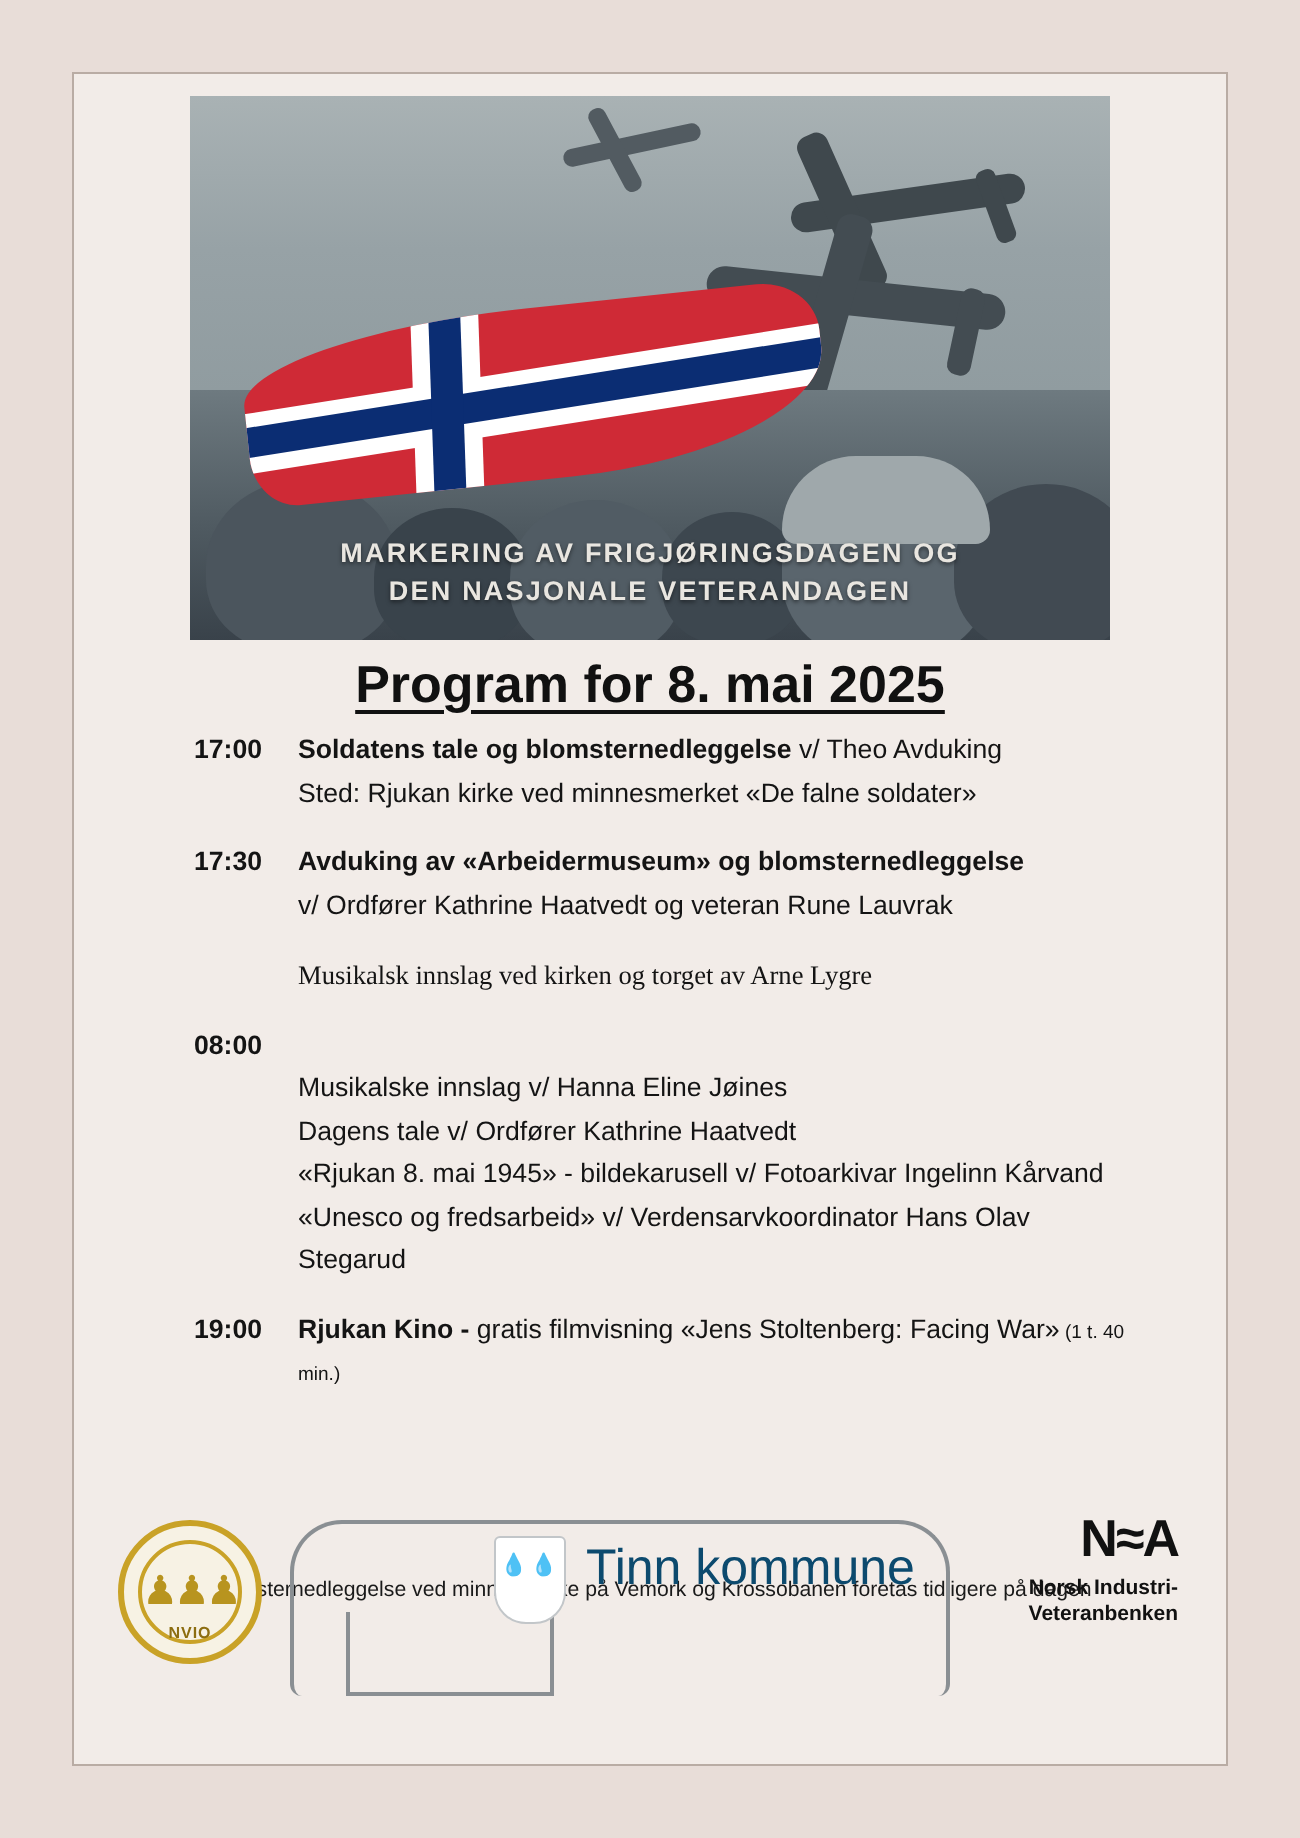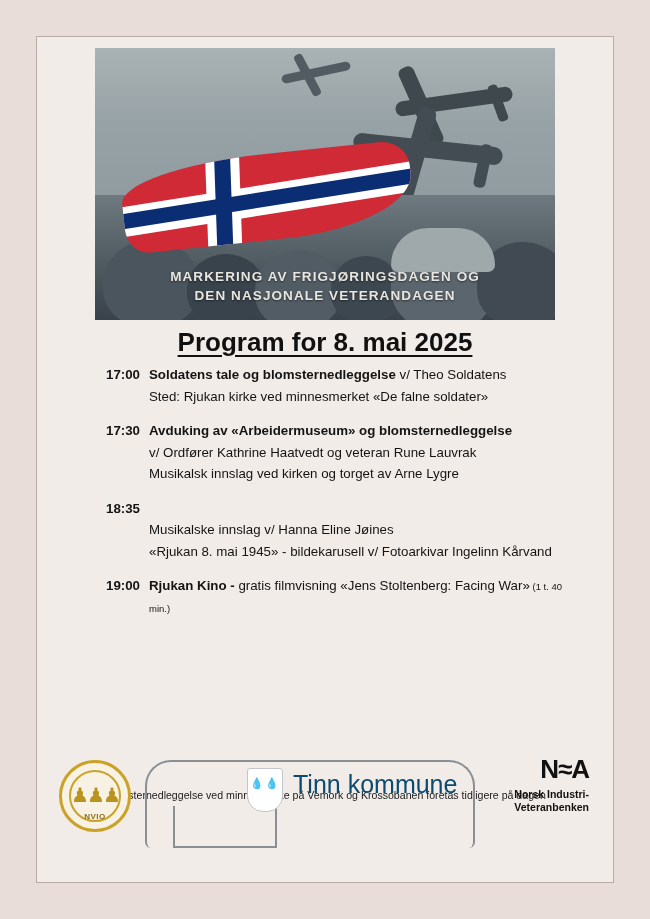--- a/index.html
+++ b/index.html
@@ -139,21 +139,20 @@
     align-items: baseline;
     font-size: 13.3px;
     color: #141414;
     line-height: 1.62;
   }
   .time {
     width: 52px;
     flex: 0 0 52px;
     font-weight: bold;
     font-size: 13.3px;
-    text-align: center;
   }
   .row .txt { flex: 1; }
   .b { font-weight: bold; text-align: right; }
   .indent { padding-left: 52px; font-size: 13.3px; color: #141414; line-height: 1.62; }
   .small-note { font-size: 9.5px; }
 
   .footnote {
     position: absolute;
     left: 0; right: 0;
     top: 752px;
@@ -319,40 +318,42 @@
     </div>
   </div>
 
   <div class="title">Program for 8. mai 2025</div>
 
   <div class="program">
 
     <div class="block">
       <div class="row">
         <div class="time">17:00</div>
-        <div class="txt"><span class="b">Soldatens tale og blomsternedleggelse</span><span> v/ Theo Soldatens</span></div>
+        <div class="txt"><span class="b">Soldatens tale og blomsternedleggelse</span><span> v/ Theo Avduking</span></div>
       </div>
       <div class="indent">Sted: Rjukan kirke ved minnesmerket «De falne soldater»</div>
     </div>
 
     <div class="block">
       <div class="row">
         <div class="time">17:30</div>
         <div class="txt"><span class="b">Avduking av «Arbeidermuseum» og blomsternedleggelse</span><span></span></div>
       </div>
       <div class="indent">v/ Ordfører Kathrine Haatvedt og veteran Rune Lauvrak</div>
-      <div class="indent" style="">Musikalsk innslag ved kirken og torget av Arne Lygre</div>
+      <div class="indent" style="margin-top:14px;font-family:Liberation Serif, serif;">Musikalsk innslag ved kirken og torget av Arne Lygre</div>
     </div>
 
     <div class="block">
       <div class="row">
-        <div class="time">18:35</div>
+        <div class="time">08:00</div>
       </div>
       <div class="indent">Musikalske innslag v/ Hanna Eline Jøines</div>
+      <div class="indent">Dagens tale v/ Ordfører Kathrine Haatvedt</div>
       <div class="indent">«Rjukan 8. mai 1945» - bildekarusell v/ Fotoarkivar Ingelinn Kårvand</div>
+      <div class="indent">«Unesco og fredsarbeid» v/ Verdensarvkoordinator Hans Olav Stegarud</div>
     </div>
 
     <div class="block">
       <div class="row">
         <div class="time">19:00</div>
         <div class="txt"><span class="b">Rjukan Kino -</span><span> gratis filmvisning «Jens Stoltenberg: Facing War»</span><span class="small-note"> (1 t. 40 min.)</span></div>
       </div>
     </div>
 
   </div>

